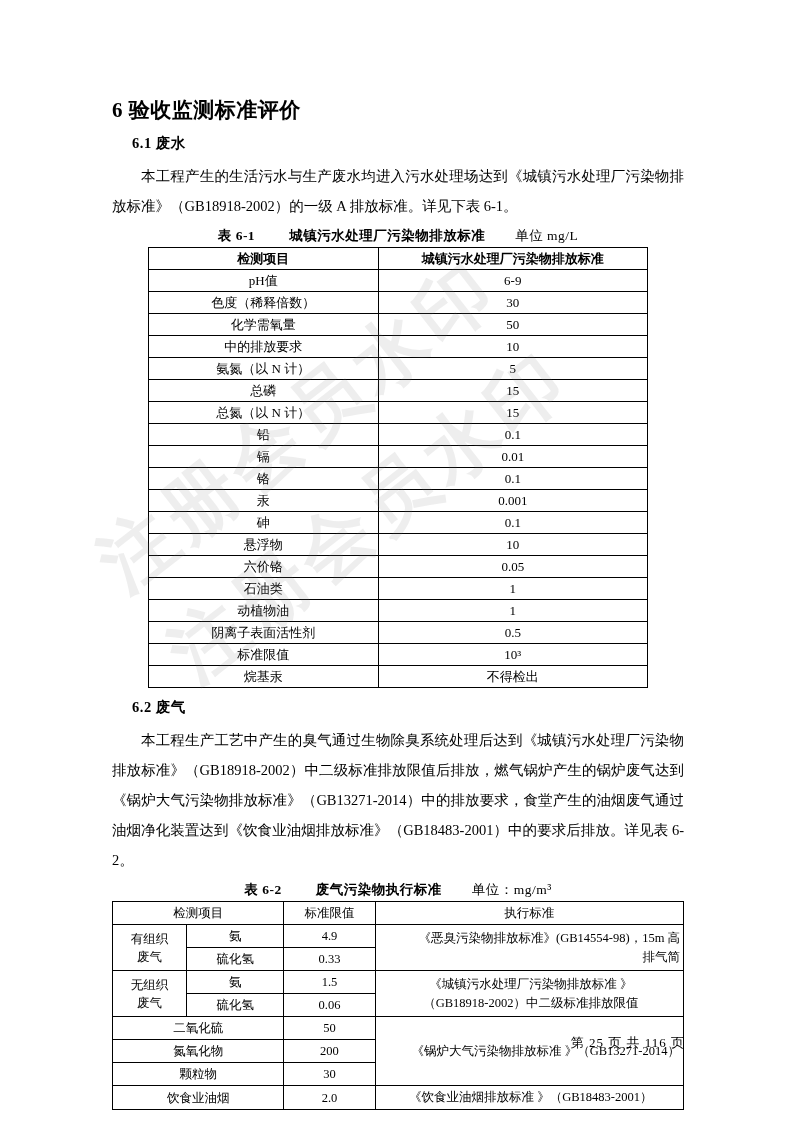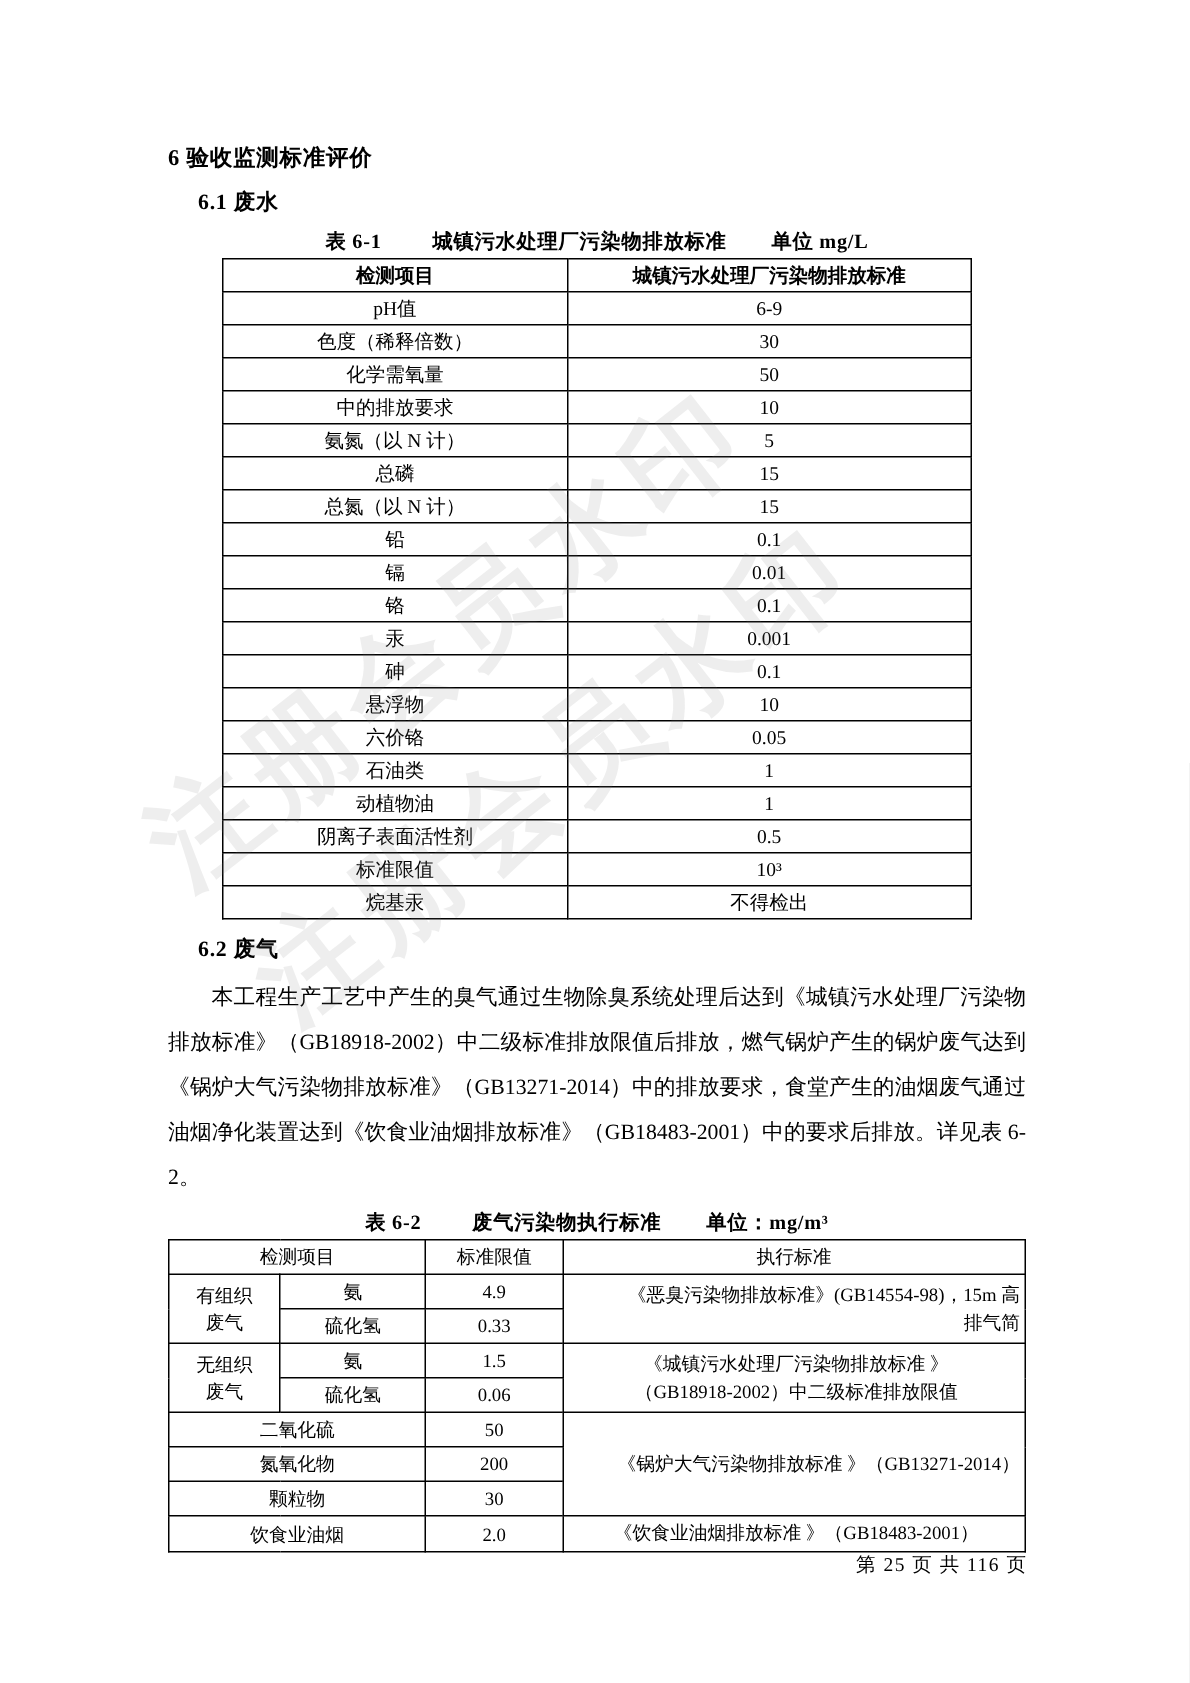--- a/index.html
+++ b/index.html
@@ -36,21 +36,21 @@
     transform: rotate(-38deg);
     font-family: "Liberation Sans", sans-serif;
     font-size: 74px;
     font-weight: bold;
     color: rgba(120, 120, 120, 0.13);
     letter-spacing: 6px;
     line-height: 1.55;
     white-space: nowrap;
   }
   h1.sec {
-    font-size: 15px;
+    font-size: 21px;
     font-weight: bold;
     margin: 0 0 4px 0;
     letter-spacing: 0.5px;
     font-family: "Liberation Serif", serif;
   }
   h2.sub {
     font-size: 14.5px;
     font-weight: bold;
     margin: 10px 0 8px 20px;
     letter-spacing: 0.5px;
@@ -64,21 +64,21 @@
     text-indent: 2em;
   }
   .tbl-caption {
     text-align: center;
     font-size: 13.5px;
     font-weight: bold;
     margin: 6px 0 2px 0;
     letter-spacing: 0.5px;
   }
   .tbl-caption .t-num { margin-right: 34px; }
-  .tbl-caption .t-unit { margin-left: 30px; font-weight: bold; }
+  .tbl-caption .t-unit { margin-left: 30px; font-weight: normal; }
   table {
     border-collapse: collapse;
     width: 500px;
     margin: 0 auto;
     font-size: 13px;
     font-family: "Liberation Serif", serif;
   }
   table td, table th {
     border: 1px solid #000000;
     text-align: center;
@@ -119,20 +119,21 @@
     <div>注册会员水印</div>
     <div>注册会员水印</div>
   </div>
 
   <div class="content">
 
     <h1 class="sec">6 验收监测标准评价</h1>
 
     <h2 class="sub">6.1 废水</h2>
 
+    <p class="body">本工程产生的生活污水与生产废水均进入污水处理场达到《城镇污水处理厂污染物排放标准》（GB18918-2002）的一级 A 排放标准。详见下表 6-1。</p>
 
     <div class="tbl-caption">
       <span class="t-num">表 6-1</span><span class="t-title">城镇污水处理厂污染物排放标准</span><span class="t-unit">单位 mg/L</span>
     </div>
 
     <table class="t1">
       <tbody>
           <tr>
         <th class="item">检测项目</th>
         <th class="val">城镇污水处理厂污染物排放标准</th>

